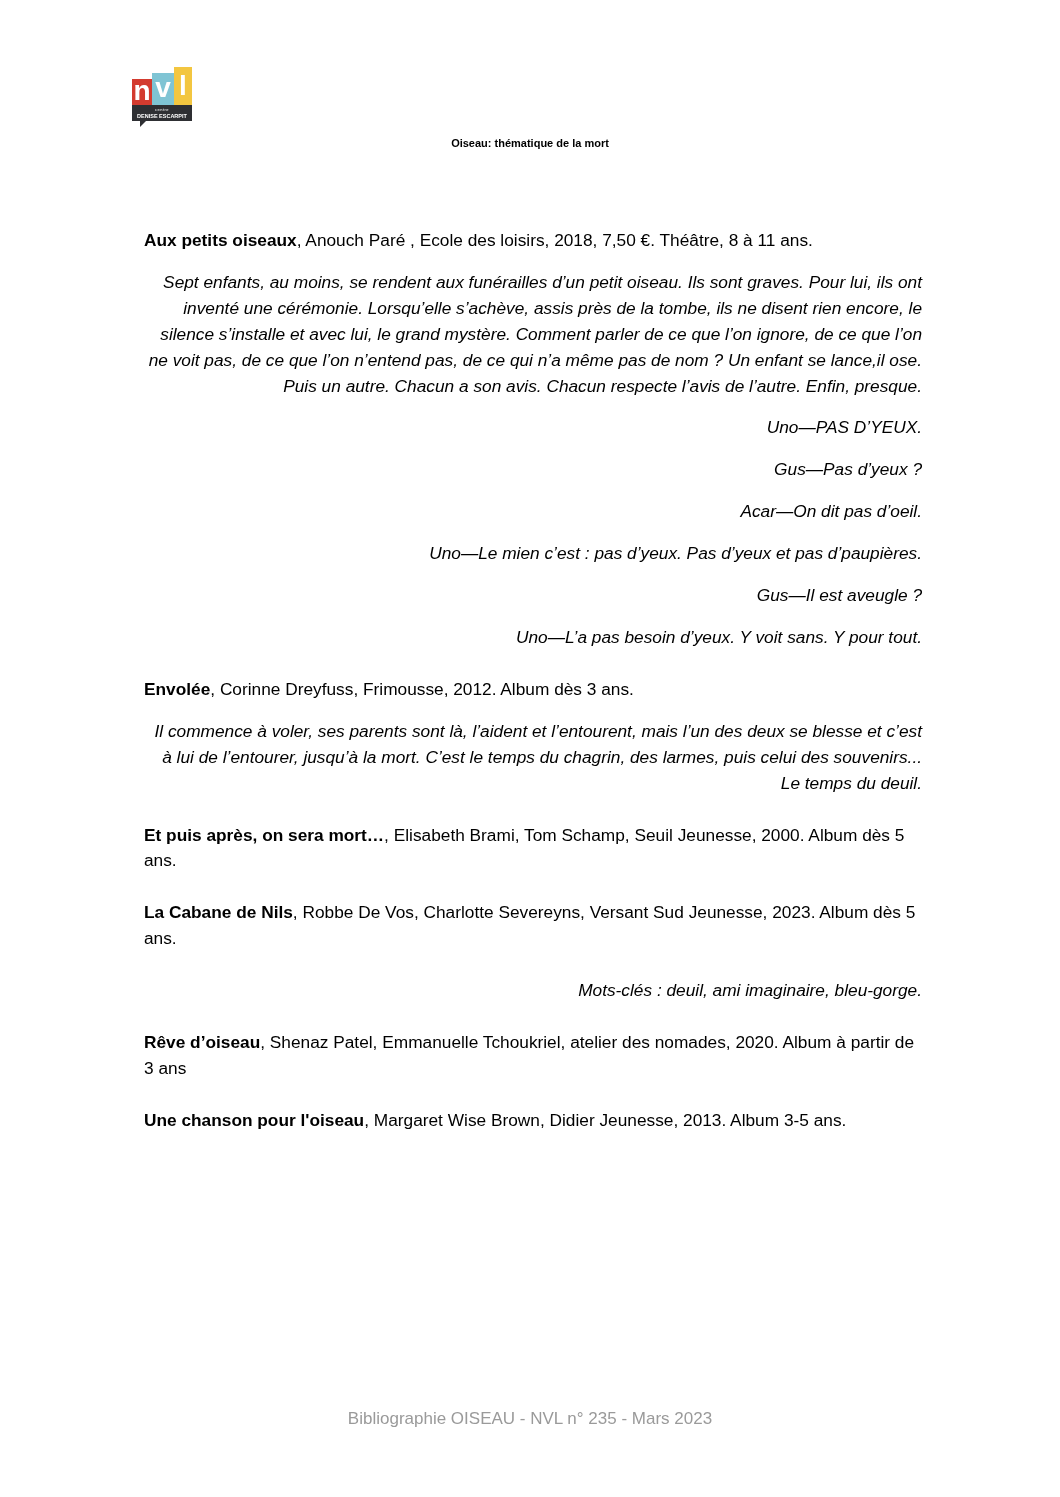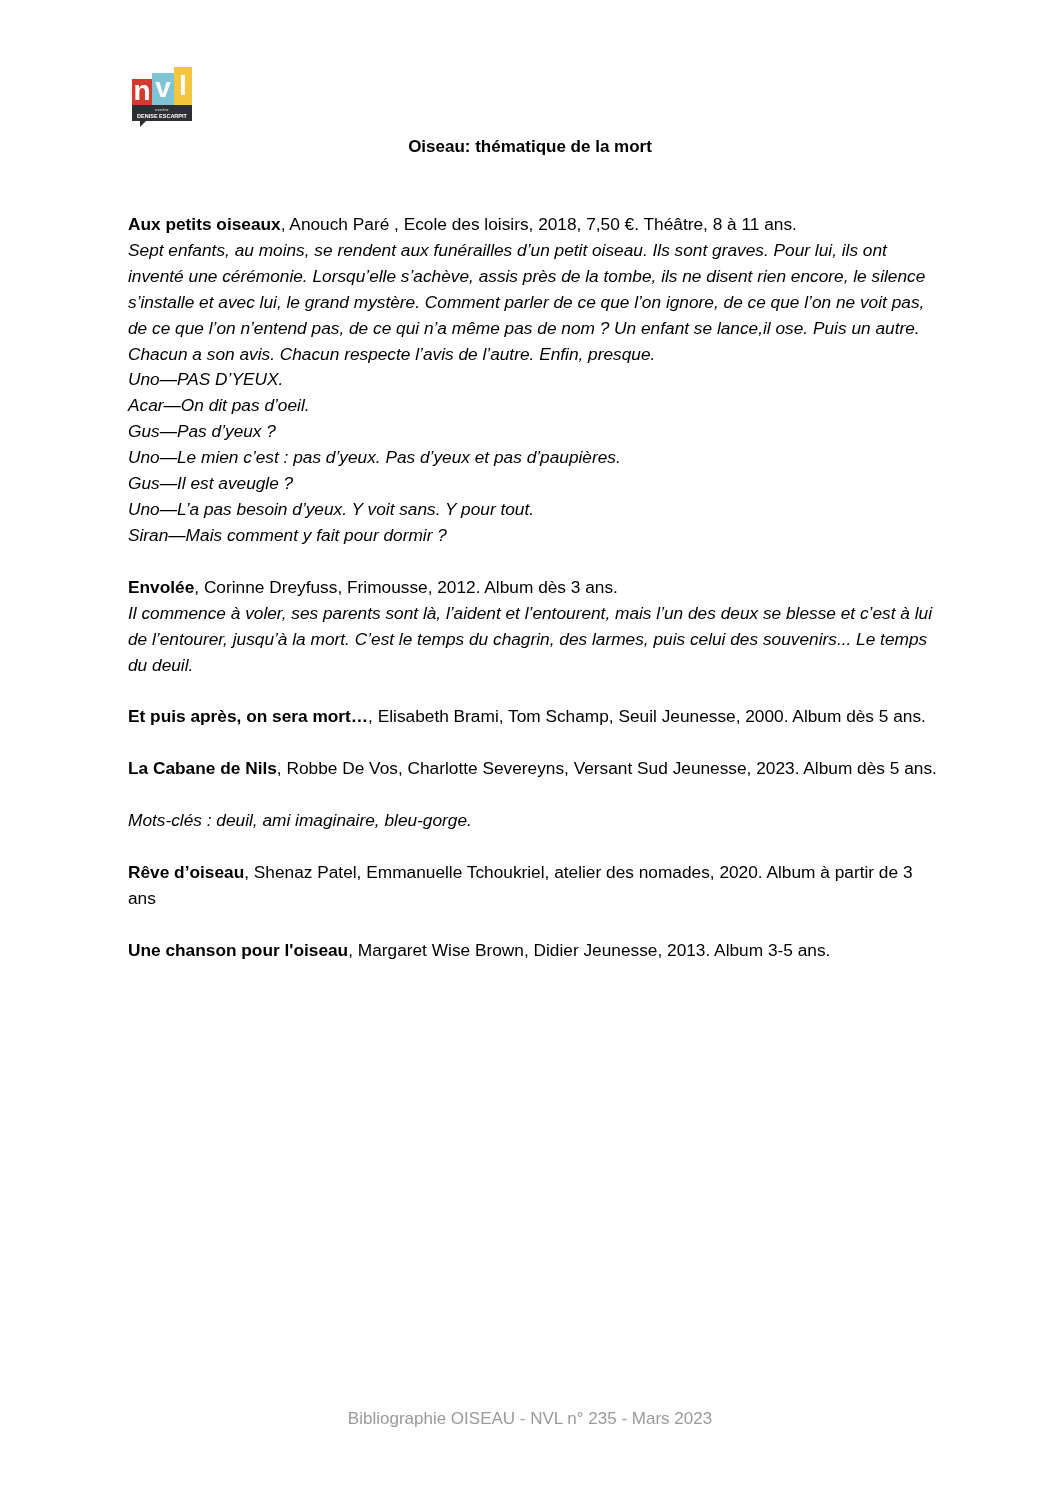--- a/index.html
+++ b/index.html
@@ -16,28 +16,28 @@
   .logo .banner { position: absolute; left: 0; top: 34px; width: 60px; height: 16px;
                   background: #2e2f33; color: #fff; font-size: 5px; text-align: center;
                   line-height: 7px; padding-top: 1px; box-sizing: border-box; }
   .logo .banner .small { display: block; font-size: 4px; letter-spacing: 0.5px; }
   .logo .banner .name { display: block; font-size: 5.5px; font-weight: bold; }
   .logo .tail { position: absolute; left: 8px; top: 50px; width: 0; height: 0;
                 border-left: 0 solid transparent; border-right: 6px solid transparent;
                 border-top: 6px solid #2e2f33; }
 
   .title { position: absolute; left: 0; width: 1060px; top: 137px; text-align: center;
-           font-weight: bold; font-size: 17px; }
+           font-weight: bold; font-size: 11px; }
 
   .content { position: absolute; left: 128px; top: 212px; width: 810px;
              font-size: 17.3px; line-height: 25.9px; }
   .entry { margin: 0 0 26px 0; }
-  .entry p { margin: 0; }
+  .entry p { margin: 16px; }
   .b { font-weight: bold; }
-  .i { font-style: italic; }
+  .i { font-style: italic; text-align: right; }
 
   .footer { position: absolute; left: 0; width: 1060px; top: 1409px; text-align: center;
             font-size: 17px; color: #9a9a9a; }
 </style>
 </head>
 <body>
 
 <div class="logo">
   <div class="block b-n">n</div>
   <div class="block b-v">v</div>
@@ -50,26 +50,25 @@
 </div>
 
 <div class="title">Oiseau: thématique de la mort</div>
 
 <div class="content">
 
   <div class="entry">
     <p><span class="b">Aux petits oiseaux</span><span>, Anouch Paré , Ecole des loisirs, 2018,  7,50 €. Théâtre, 8 à 11 ans.</span></p>
     <p class="i">Sept enfants, au moins, se rendent aux funérailles d’un petit oiseau. Ils sont graves. Pour lui, ils ont inventé une cérémonie. Lorsqu’elle s’achève, assis près de la tombe, ils ne disent rien encore, le silence s’installe et avec lui, le grand mystère. Comment parler de ce que l’on ignore, de ce que l’on ne voit pas, de ce que l’on n’entend pas, de ce qui n’a même pas de nom ? Un enfant se lance,il ose. Puis un autre. Chacun a son avis. Chacun respecte l’avis de l’autre. Enfin, presque.</p>
     <p class="i">Uno—PAS D’YEUX.</p>
+    <p class="i">Gus—Pas d’yeux ?</p>
     <p class="i">Acar—On dit pas d’oeil.</p>
-    <p class="i">Gus—Pas d’yeux ?</p>
     <p class="i">Uno—Le mien c’est : pas d’yeux. Pas d’yeux et pas d’paupières.</p>
     <p class="i">Gus—Il est aveugle ?</p>
     <p class="i">Uno—L’a pas besoin d’yeux. Y voit sans. Y pour tout.</p>
-    <p class="i">Siran—Mais comment y fait pour dormir ?</p>
   </div>
 
   <div class="entry">
     <p><span class="b">Envolée</span><span>, Corinne Dreyfuss, Frimousse, 2012. Album  dès 3 ans.</span></p>
     <p class="i">Il commence à voler, ses parents sont là, l’aident et l’entourent, mais l’un des deux se blesse et c’est à lui de l’entourer, jusqu’à la mort. C’est le temps du chagrin, des larmes, puis celui des souvenirs... Le temps du deuil.</p>
   </div>
 
   <div class="entry">
     <p><span class="b">Et puis après, on sera mort…</span><span>, Elisabeth Brami, Tom Schamp, Seuil Jeunesse, 2000. Album dès 5 ans.</span></p>
   </div>

